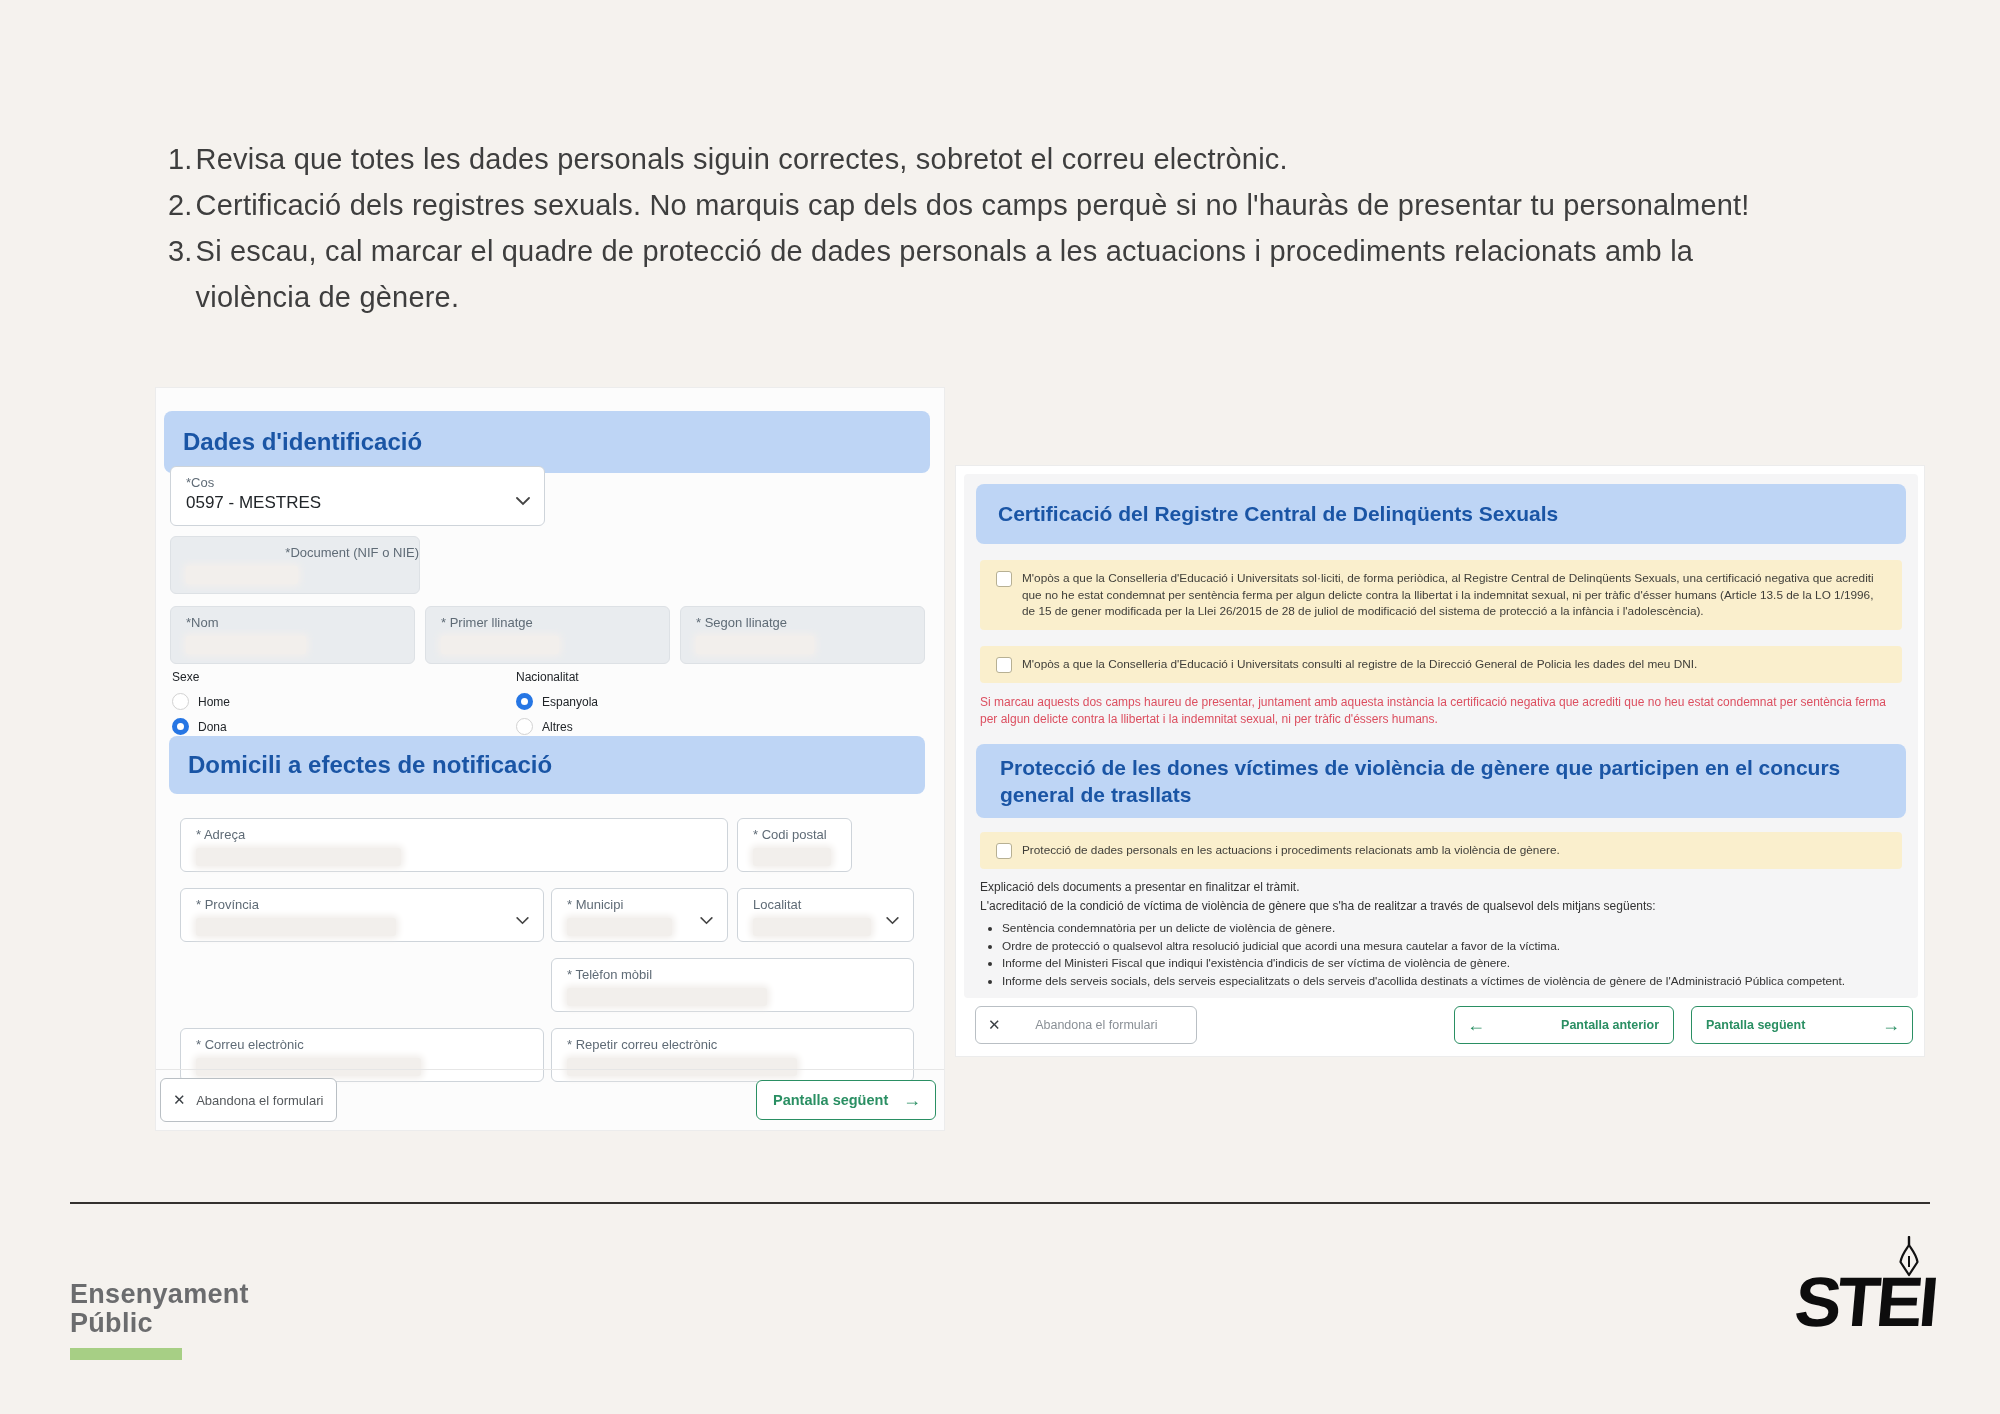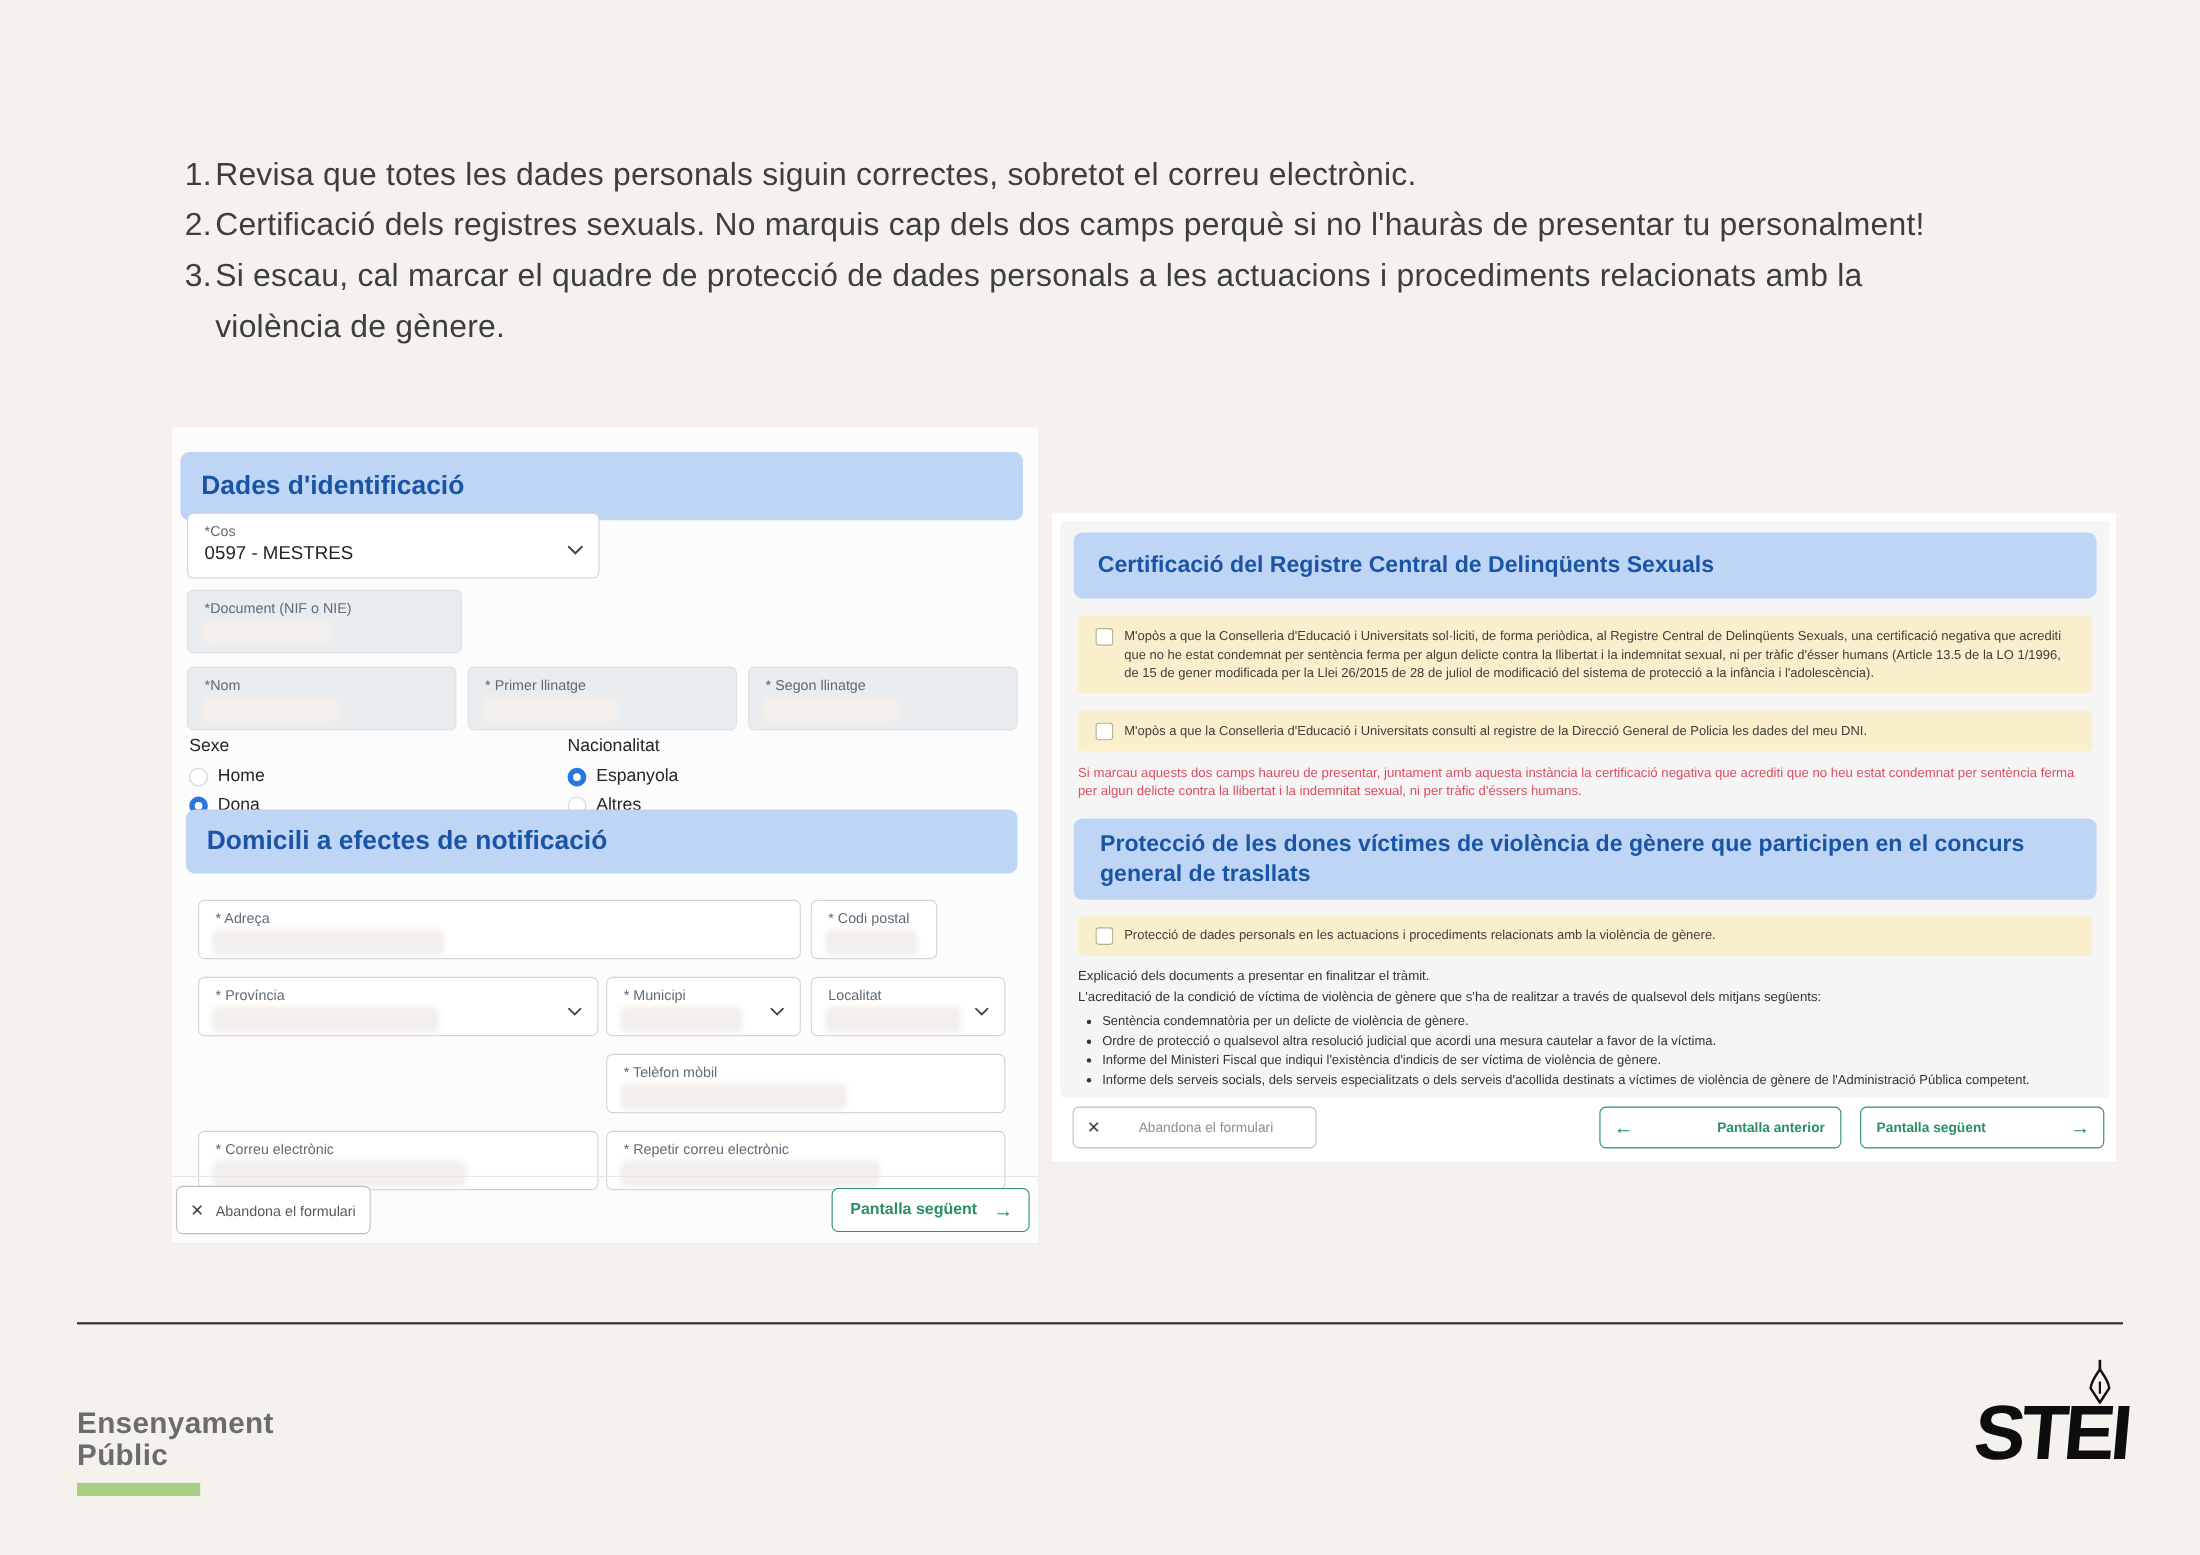--- a/index.html
+++ b/index.html
@@ -29,21 +29,21 @@
   
   .fld{position:absolute;background:#fff;border:1px solid #ced4da;border-radius:6px;
        padding:8px 0 0 15px;box-sizing:border-box;}
   .fld .lab{font-size:13px;color:#5f6b76;}
   .fld .val{font-size:17px;color:#212529;margin-top:3px;}
   .fld.disabled{background:#e9ecef;border-color:#dde1e5;}
   .blur{background:#f2efec;border-radius:3px;box-shadow:0 0 6px 3px #f2efec;margin-top:6px;height:18px;}
   .chev{position:absolute;right:14px;top:50%;margin-top:-4px;}
 
   
-  .radio-col{position:absolute;font-size:16px;color:#212529;}
+  .radio-col{position:absolute;font-size:12px;color:#212529;}
   .radio-col .rlab{margin-bottom:9px;}
   .ropt{display:flex;align-items:center;margin-bottom:8px;}
   .radio{width:17px;height:17px;border-radius:50%;margin-right:9px;box-sizing:border-box;background:#fff;}
   .radio.off{border:1.5px solid #d2d2d2;}
   .radio.on{border:5px solid #2676e4;}
 
   
   .ybox{position:absolute;left:24px;width:922px;background:#faefcd;border-radius:4px;
         display:flex;align-items:flex-start;padding:10px 16px;box-sizing:border-box;
         font-size:11.8px;line-height:16.5px;color:#3f3e39;}
@@ -119,21 +119,21 @@
     <div class="fld" style="left:14px;top:78px;width:375px;height:60px;">
       <div class="lab">*Cos</div>
       <div class="val">0597 - MESTRES</div>
       <span class="chev">
         <svg width="14" height="9" viewBox="0 0 14 9">
             <path d="M1 1l6 6 6-6" fill="none" stroke="#444" stroke-width="1.8" stroke-linecap="round"></path>
           </svg>
       </span>
     </div>
 
-    <div class="fld disabled" style="left:14px;top:148px;width:250px;height:58px;">
+    <div class="fld disabled" style="left:14px;top:148px;width:250px;height:58px;text-align:right;">
       <div class="lab">*Document (NIF o NIE)</div>
       <div class="blur" style="width:112px;"></div>
     </div>
 
     <div class="fld disabled" style="left:269px;top:218px;width:245px;height:58px;">
       <div class="lab">* Primer llinatge</div>
       <div class="blur" style="width:118px;"></div>
     </div>
     <div class="fld disabled" style="left:14px;top:218px;width:245px;height:58px;">
       <div class="lab">*Nom</div>

